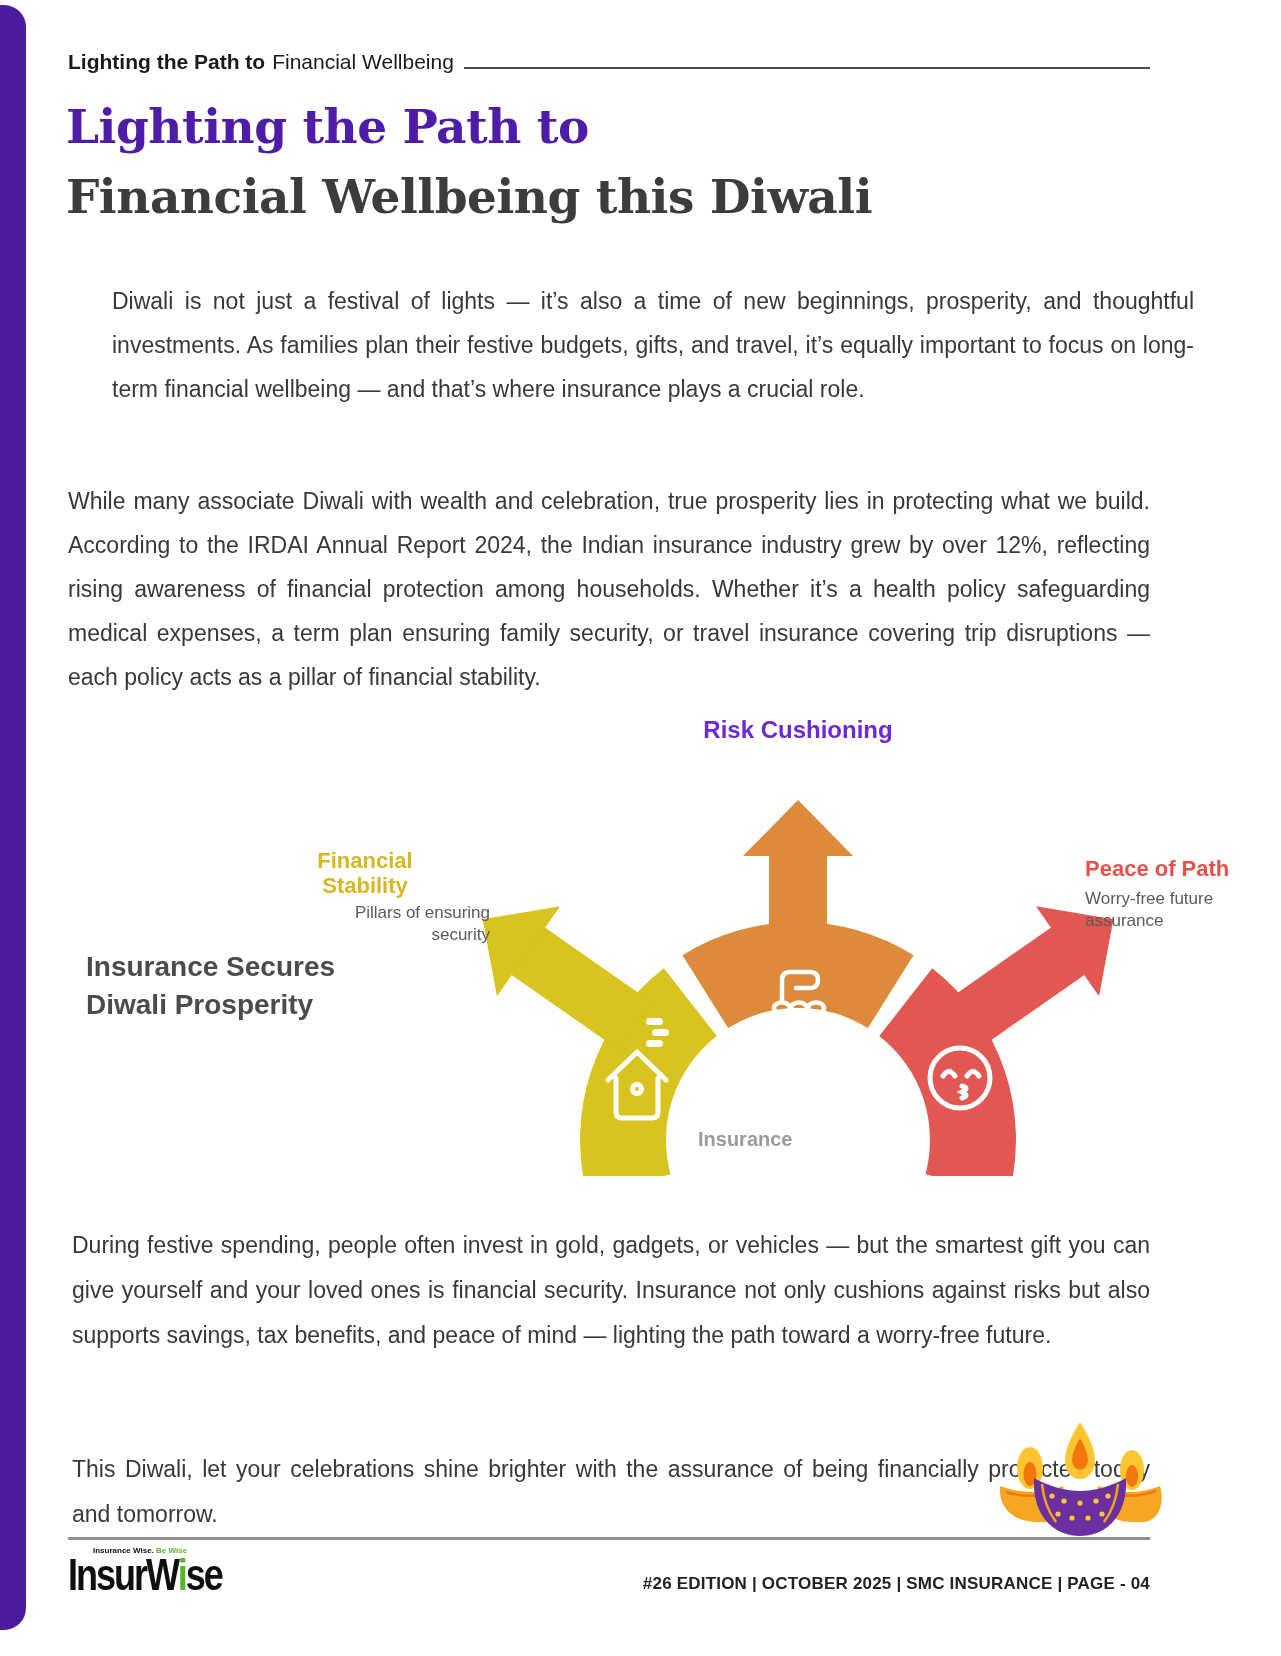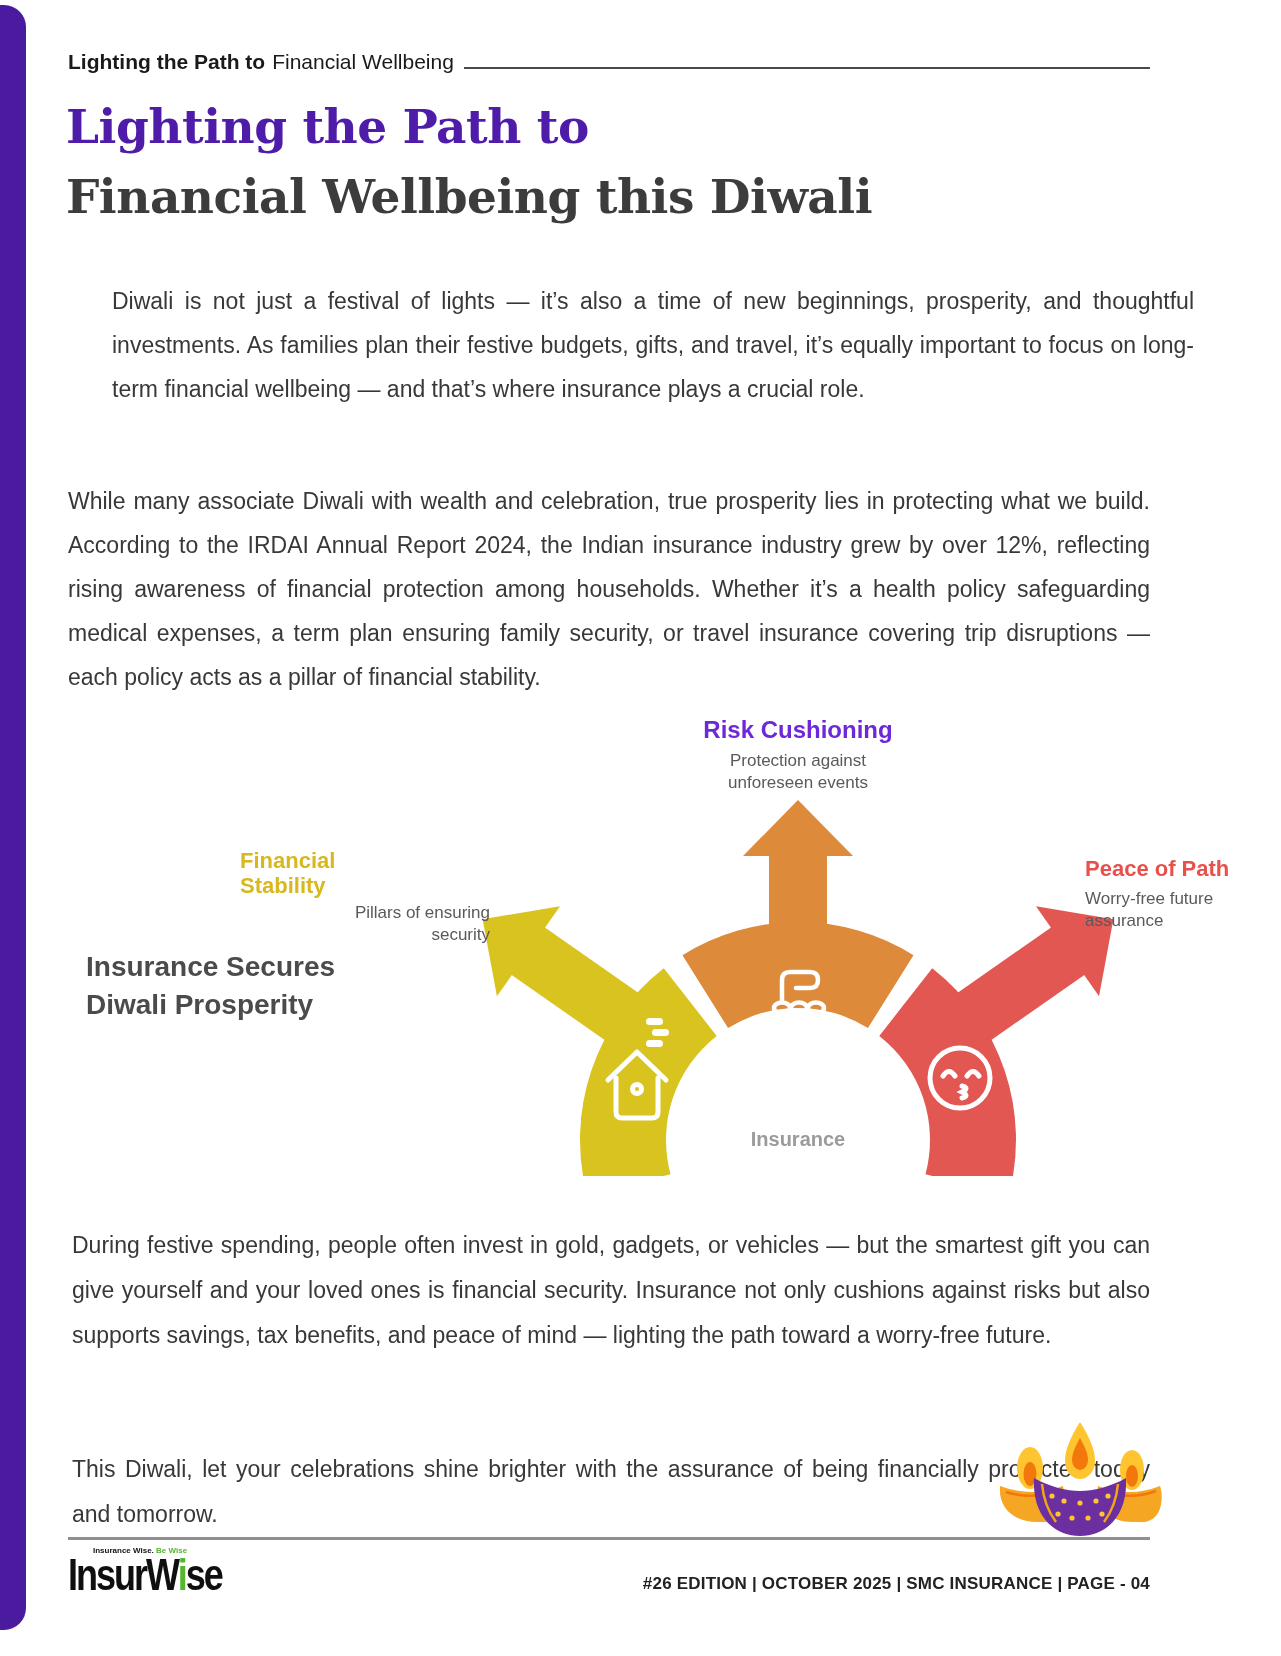--- a/index.html
+++ b/index.html
@@ -30,27 +30,27 @@
   .p3{top:1200px;left:72px;width:1078px;line-height:45px;}
   .p4{top:1424px;left:72px;width:1078px;line-height:45px;}
 
   
   .infographic{position:absolute;left:0;top:688px;width:1281px;height:500px;}
   .ig-svg{position:absolute;left:438px;top:0;width:720px;height:488px;}
   .ig-label{position:absolute;font-weight:700;}
   .risk-label{left:648px;top:28px;width:300px;text-align:center;font-size:24px;color:#6d28d9;}
   .risk-sub{left:648px;top:62px;width:300px;text-align:center;font-weight:400;
             font-size:17px;line-height:22px;color:#5a5a5a;}
-  .fin-label{left:240px;top:160px;width:250px;text-align:left;font-size:22px;line-height:25px;color:#D9B71F;}
+  .fin-label{left:240px;top:160px;width:250px;text-align:center;font-size:22px;line-height:25px;color:#D9B71F;}
   .fin-sub{left:240px;top:214px;width:250px;text-align:right;font-weight:400;
            font-size:17px;line-height:22px;color:#5a5a5a;}
   .pom-label{left:1085px;top:168px;font-size:22px;color:#E8504C;}
   .pom-sub{left:1085px;top:200px;font-weight:400;font-size:17px;line-height:22px;color:#5a5a5a;}
   .ig-heading{left:86px;top:260px;font-size:28px;line-height:38px;color:#4b4b4b;font-weight:700;}
-  .center-label{left:698px;top:440px;width:200px;text-align:center;font-size:20px;color:#9b9b9b;}
+  .center-label{left:698px;top:440px;width:200px;font-size:20px;color:#9b9b9b;}
 
   
   .footer-rule{position:absolute;left:68px;top:1537px;width:1082px;height:3px;background:#8f8f8f;}
   .diya-svg{position:absolute;left:992px;top:1388px;width:178px;height:150px;}
   .logo{position:absolute;left:68px;top:1546px;}
   .logo .tagline{font-size:8px;font-weight:700;margin:0 0 -3px 25px;letter-spacing:0;color:#111;}
   .logo .tagline .g{color:#56B72F;}
   .logo .main{font-size:45px;font-weight:900;letter-spacing:-2.5px;color:#0f0f0f;
               transform:scaleX(0.8);transform-origin:left top;line-height:46px;white-space:nowrap;}
   .logo .main .g{color:#56B72F;}
@@ -121,24 +121,20 @@
 
       <g stroke="#fff" stroke-width="5" fill="none" stroke-linecap="round">
         <circle cx="522" cy="390" r="30"></circle>
         <path d="M505 388 Q511 379 517 388"></path>
         <path d="M529 388 Q535 379 541 388"></path>
         <path d="M524 398 Q532 400 524 404 Q532 408 524 410"></path>
       </g>
     </svg>
 
     <div class="ig-label risk-label">Risk Cushioning</div>
-    <div class="ig-label risk-sub">
-      <div>Protection against</div>
-      <div>unforeseen events</div>
-    </div>
 
     <div class="ig-label fin-label">
       <div>Financial</div>
       <div>Stability</div>
     </div>
     <div class="ig-label fin-sub">
       <div>Pillars of ensuring</div>
       <div>security</div>
     </div>
 

